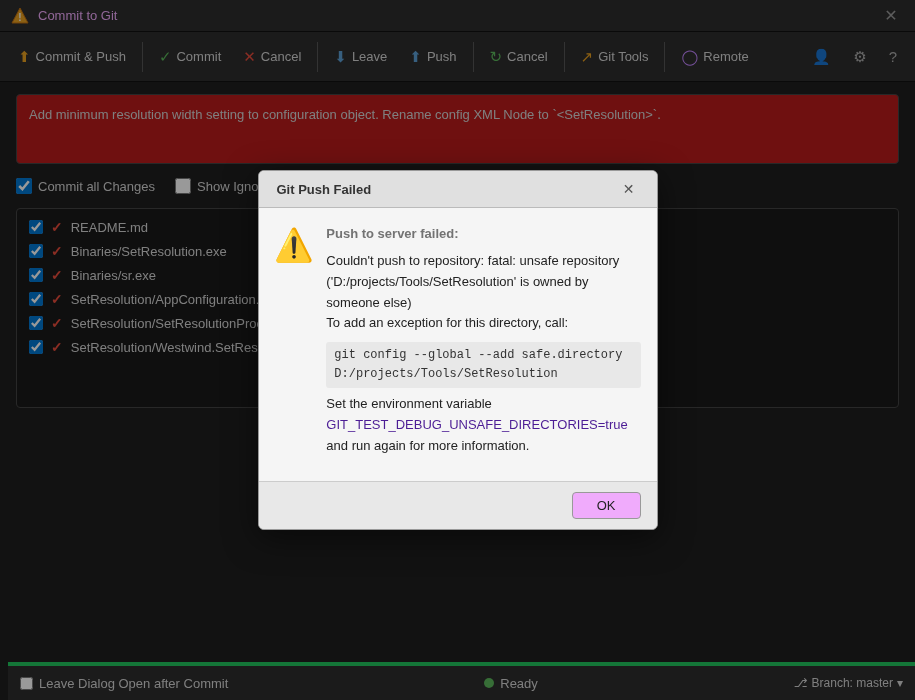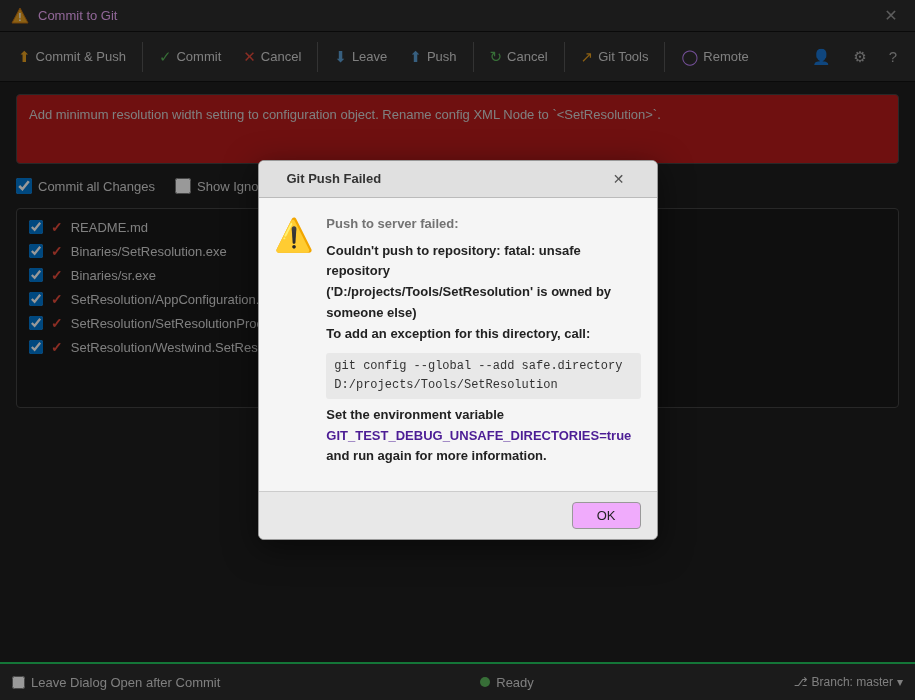--- a/index.html
+++ b/index.html
@@ -159,25 +159,25 @@
       color: #e74c3c;
       font-size: 14px;
       font-weight: bold;
     }
     .file-name { color: #d4d4d4; }
 
     
     .bottom-bar {
       position: absolute;
       bottom: 0;
-      left: 0;
+      left: 8px;
       right: 0;
       height: 38px;
       background: #2d2d2d;
-      border-top: 2px solid #22c55e;
+      border-top: 4px solid #22c55e;
       display: flex;
       align-items: center;
       padding: 0 12px;
       justify-content: space-between;
       gap: 18px;
     }
     .bottom-leave {
       display: flex;
       align-items: center;
       gap: 6px;
@@ -215,21 +215,21 @@
       background: #f0f0f0;
       border: 1px solid #999;
       border-radius: 6px;
       width: 400px;
       box-shadow: 0 8px 32px rgba(0,0,0,0.5);
       overflow: hidden;
     }
     .modal-titlebar {
       background: #e0e0e0;
       border-bottom: 1px solid #bbb;
-      padding: 8px 28px;
+      padding: 8px 18px;
       display: flex;
       align-items: center;
       justify-content: space-between;
     }
     .modal-title {
       font-size: 13px;
       font-weight: 600;
       color: #333;
     }
     .modal-close {
@@ -260,21 +260,20 @@
       font-size: 13px;
       line-height: 1.6;
     }
     .modal-content .error-title {
       font-weight: 700;
       color: #737373;
       margin-bottom: 6px;
     }
     .modal-content .error-text {
       margin-bottom: 8px;
-      font-weight: bold;
     }
     .modal-content .code-block {
       font-family: 'Consolas', 'Courier New', monospace;
       font-size: 12px;
       background: #e8e8e8;
       padding: 4px 8px;
       border-radius: 3px;
       margin: 6px 0;
       color: #333;
     }

